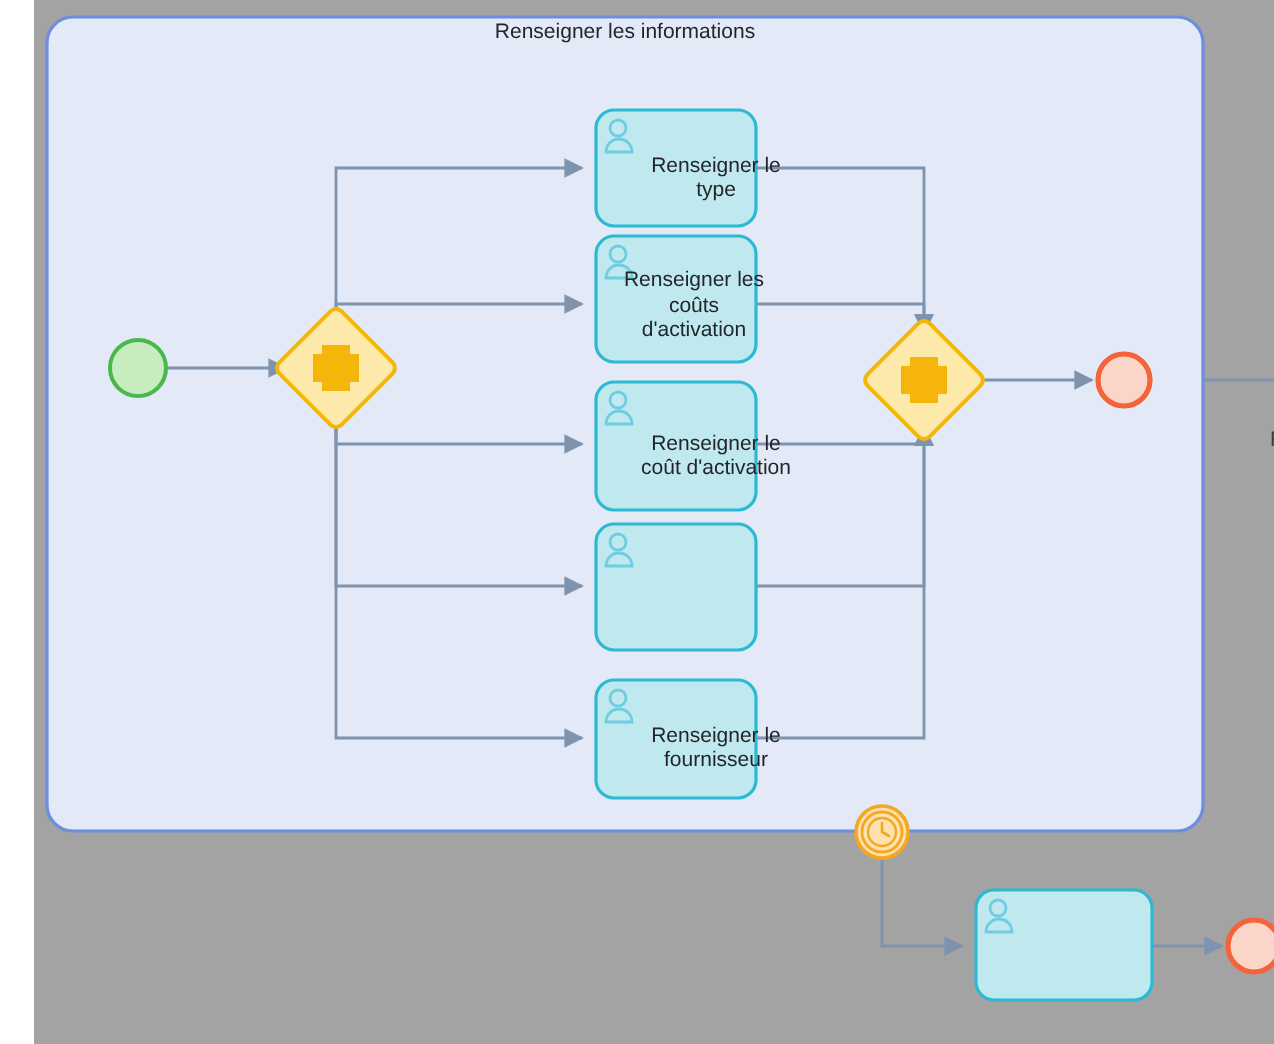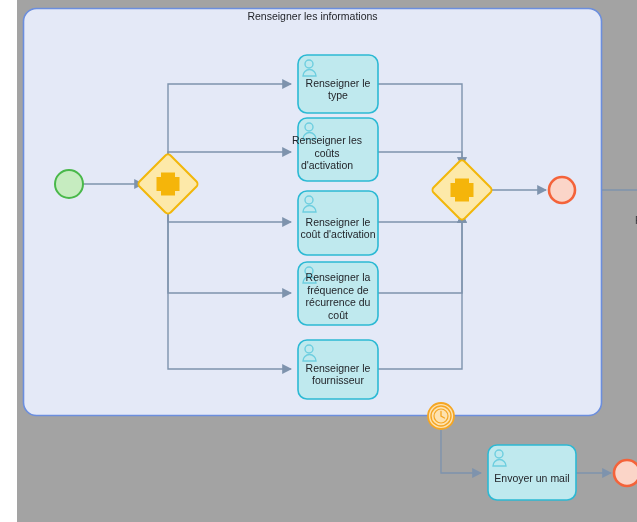--- a/index.html
+++ b/index.html
@@ -32,20 +32,21 @@
     font-size: 10.5px;
     line-height: 12.5px;
     text-align: center;
     white-space: pre-line;
     pointer-events: none;
   }
   .task-label {
     display: flex;
     align-items: center;
     justify-content: center;
+    padding-left: 20px;
   }
   .subprocess-title {
     font-size: 10.5px;
     color: #23252a;
   }
   .edge-label {
     font-size: 10.5px;
     color: #3b3d42;
     text-align: left;
   }
@@ -188,25 +189,20 @@
   <div class="lbl task-label" style="left:281px; top:66px; width:80px; height:46px;">Renseigner le
 type</div>
 
   <div class="lbl task-label" style="left:270px; top:126px; width:80px; height:54px;">Renseigner les
 coûts
 d'activation</div>
 
   <div class="lbl task-label" style="left:281px; top:202px; width:80px; height:52px;">Renseigner le
 coût d'activation</div>
 
-  <div class="lbl task-label" style="left:279px; top:268px; width:84px; height:56px;">Renseigner la
-fréquence de
-récurrence du
-coût</div>
 
   <div class="lbl task-label" style="left:281px; top:350px; width:80px; height:48px;">Renseigner le
 fournisseur</div>
 
-  <div class="lbl task-label" style="left:471px; top:457px; width:88px; height:42px;">Envoyer un mail</div>
 
   <div class="lbl edge-label" style="left:618px; top:214px; width:30px; text-align:left;">Fin</div>
 
 </div>
 
 </body></html>

